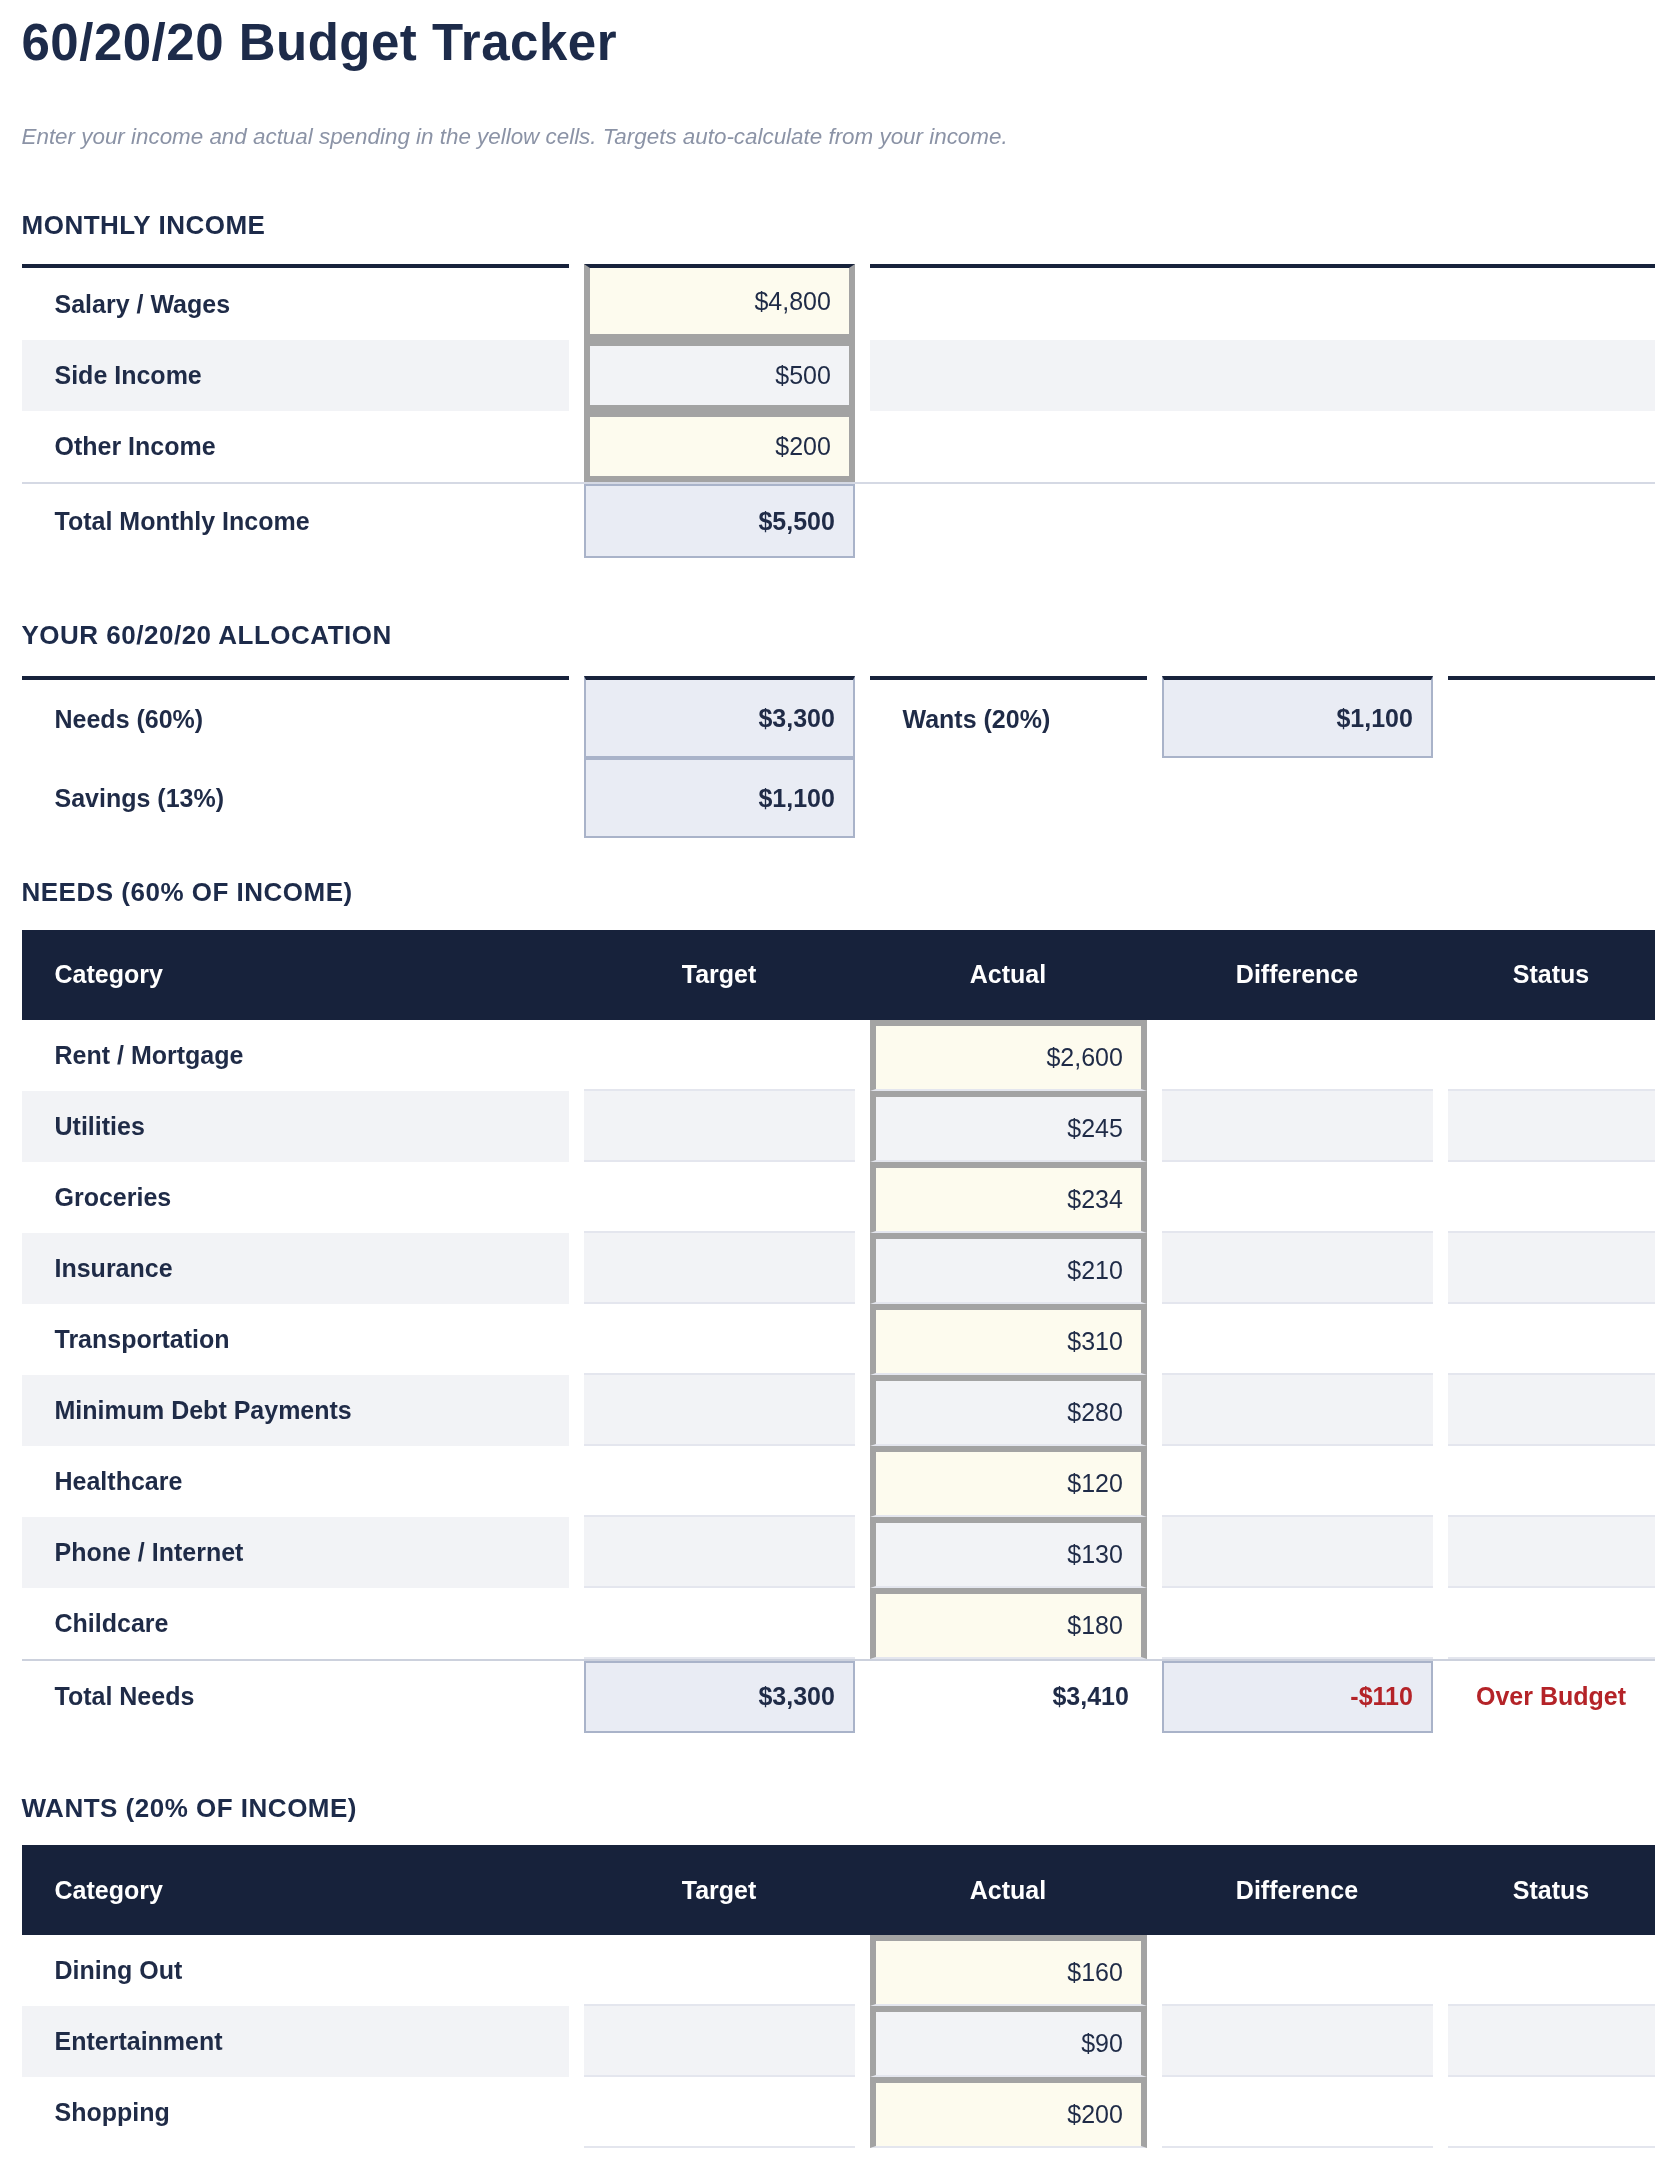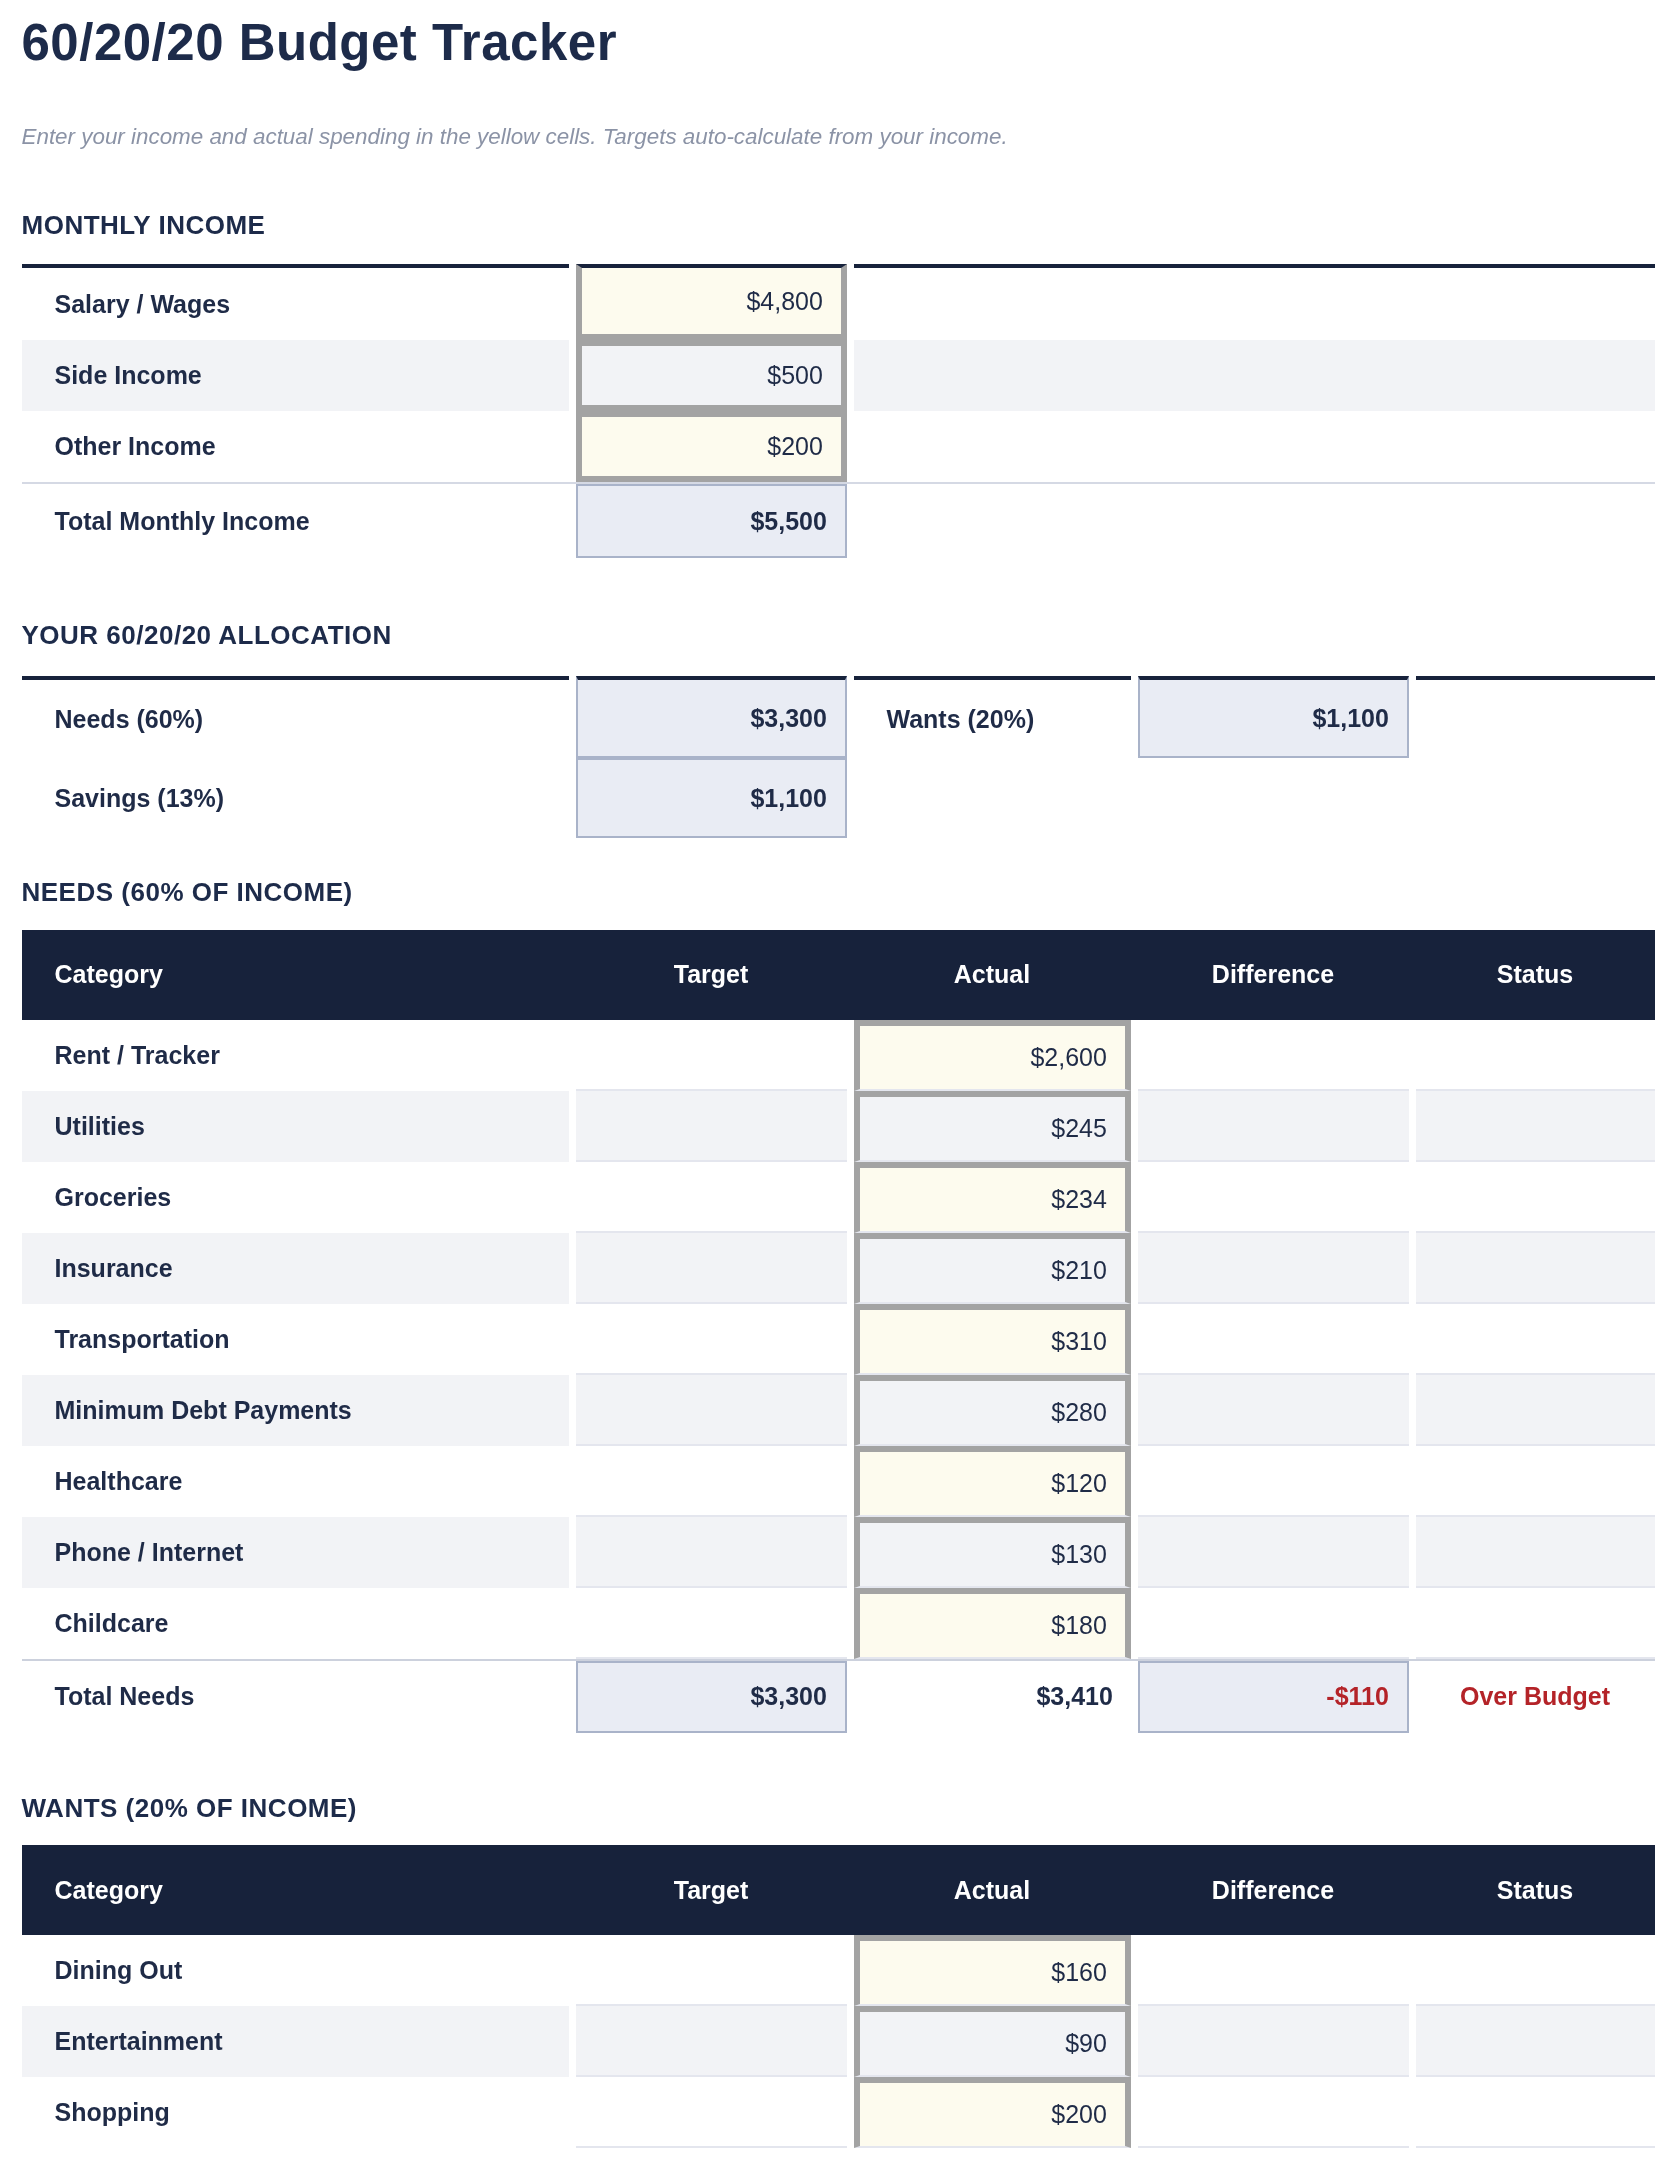--- a/index.html
+++ b/index.html
@@ -28,21 +28,21 @@
     letter-spacing: 0.5px;
   }
   .st-income { margin: 57px 0 0 0; }
   .st-alloc  { margin: 62px 0 0 0; }
   .st-needs  { margin: 39px 0 0 0; }
   .st-wants  { margin: 60px 0 0 0; }
 
   
   .tbl { width: 1633px; }
   .trow {
-    display: grid; column-gap: 7px;
+    display: grid; column-gap: 15px;
     align-items: stretch;
   }
   .cols3 { grid-template-columns: 547px 271px 1fr; }
   .cols5 { grid-template-columns: 547px 271px 277px 271px 1fr; }
 
   .cell {
     display: flex; align-items: center;
     box-sizing: border-box;
     font-size: 25px;
     min-width: 0;
@@ -156,21 +156,21 @@
   <div class="tbl tbl-budget">
     <div class="trow cols5 thead">
       <div class="cell cat">Category</div>
       <div class="cell mid">Target</div>
       <div class="cell mid">Actual</div>
       <div class="cell mid">Difference</div>
       <div class="cell mid">Status</div>
     </div>
 
     <div class="trow cols5 body bordered">
-      <div class="cell cat">Rent / Tracker</div>
+      <div class="cell cat">Rent / Mortgage</div>
       <div class="cell num"></div>
       <div class="cell num yellow">$2,600</div>
       <div class="cell num"></div>
       <div class="cell mid"></div>
     </div>
     <div class="trow cols5 body bordered alt">
       <div class="cell cat">Utilities</div>
       <div class="cell num"></div>
       <div class="cell num yellow">$245</div>
       <div class="cell num"></div>

